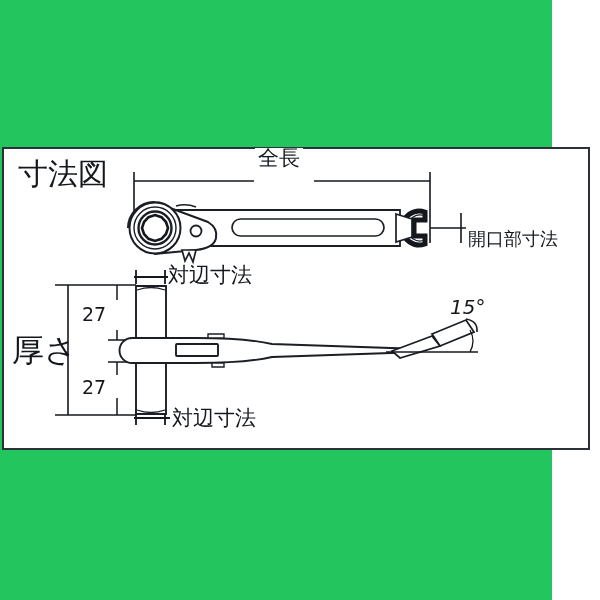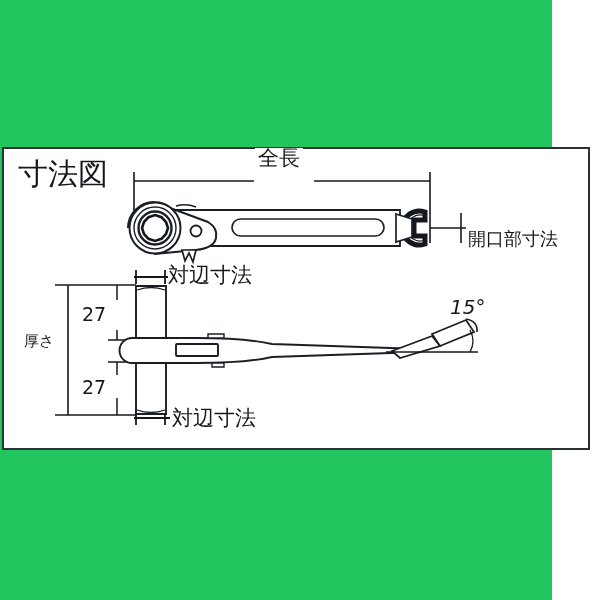--- a/index.html
+++ b/index.html
@@ -67,23 +67,23 @@
     left: 168px;
     top: 265px;
     font-size: 21px;
   }
   #label-taihen-bottom {
     left: 172px;
     top: 408px;
     font-size: 21px;
   }
   #label-atsusa {
-    left: 24px;
+    left: 12px;
     top: 334px;
-    font-size: 15px;
+    font-size: 32px;
   }
   #label-27-top {
     left: 82px;
     top: 305px;
     font-size: 19px;
   }
   #label-27-bottom {
     left: 82px;
     top: 378px;
     font-size: 19px;

